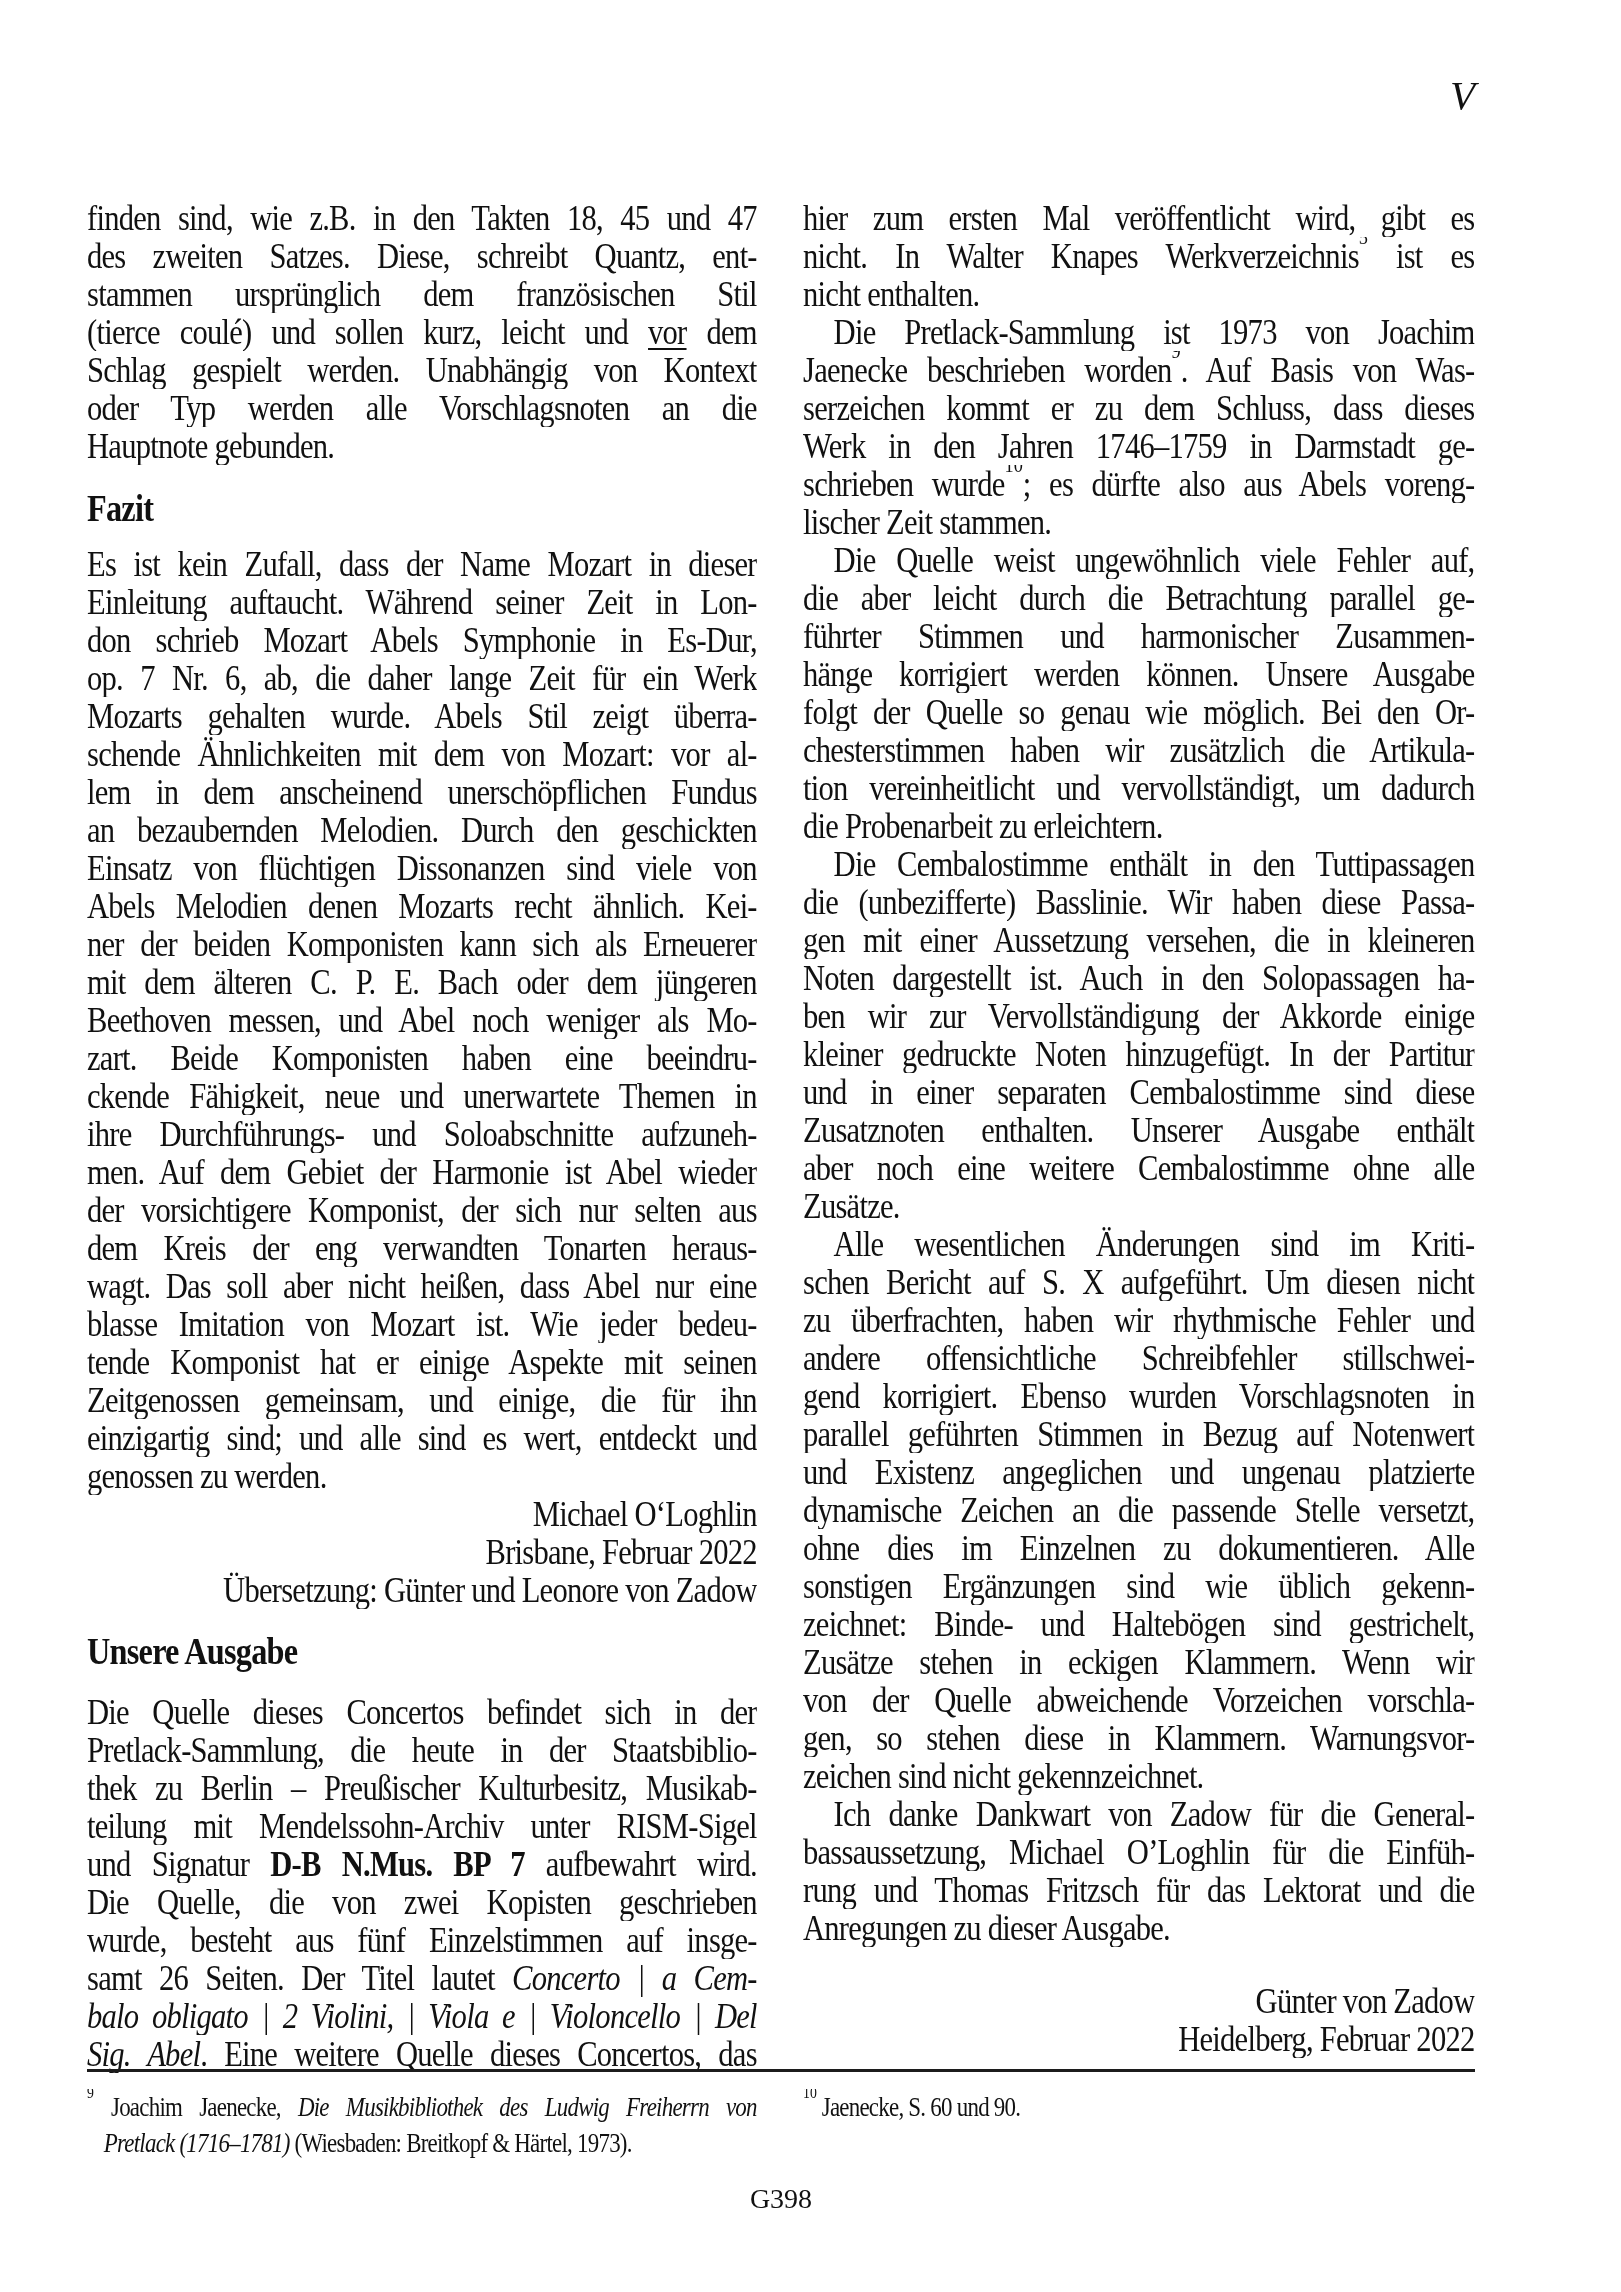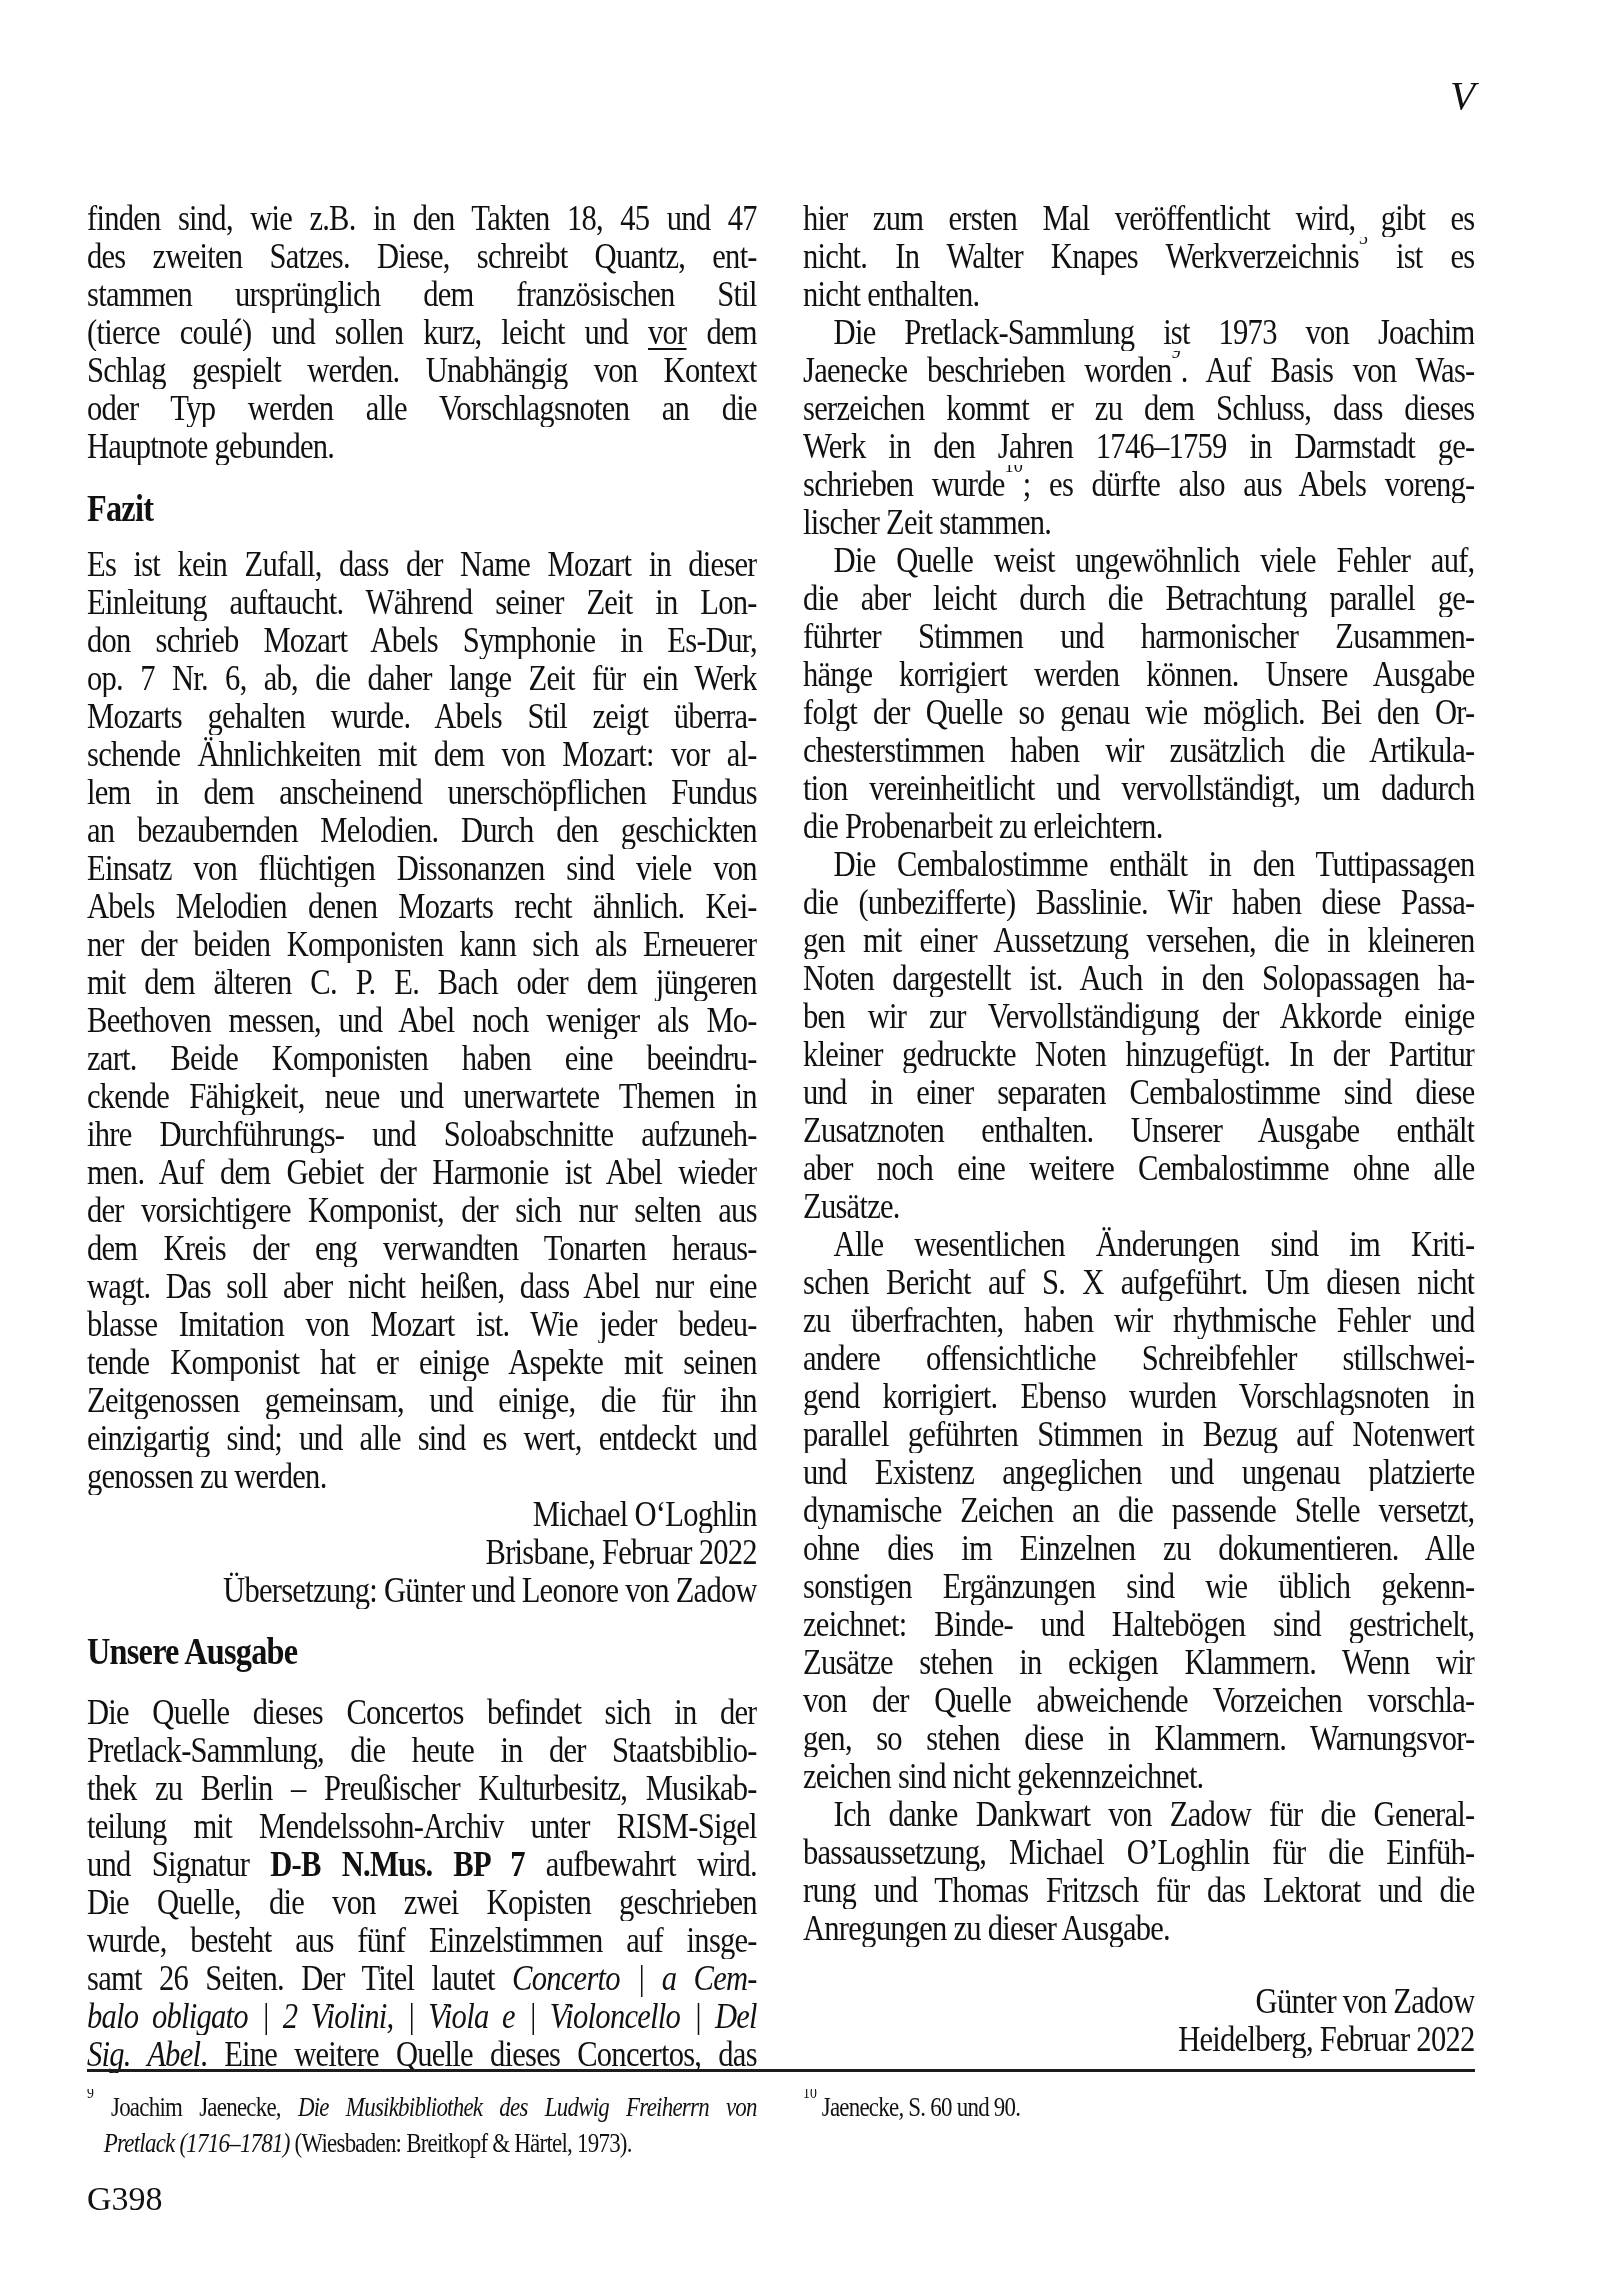--- a/index.html
+++ b/index.html
@@ -54,21 +54,21 @@
   .fncol{
     position:absolute;top:2089px;
     transform:scaleX(0.85);transform-origin:top left;
   }
   #fn-left{left:87px;width:788px;}
   #fn-right{left:803px;width:790px;}
   .fn .line{font-size:27px;line-height:36px;height:36px;}
   .fn .line + .line{padding-left:19.7px;}
   .plate{
     position:absolute;left:87px;top:2183px;width:1388px;
-    font-size:34px;line-height:32px;
+    text-align:center;font-size:28px;line-height:32px;
   }
 </style>
 </head>
 <body>
 
 <div class="page">
   <div class="pagenum">V</div>
 
   <div id="col-left" class="col">
       <div class="block block0 para">

